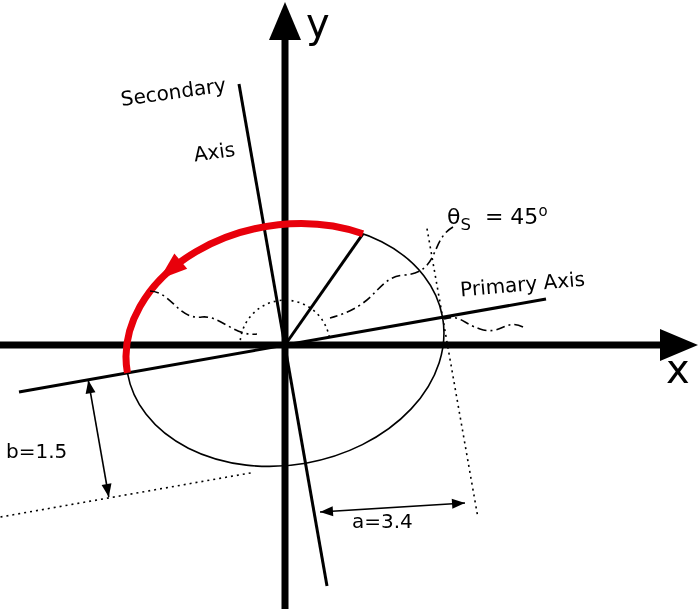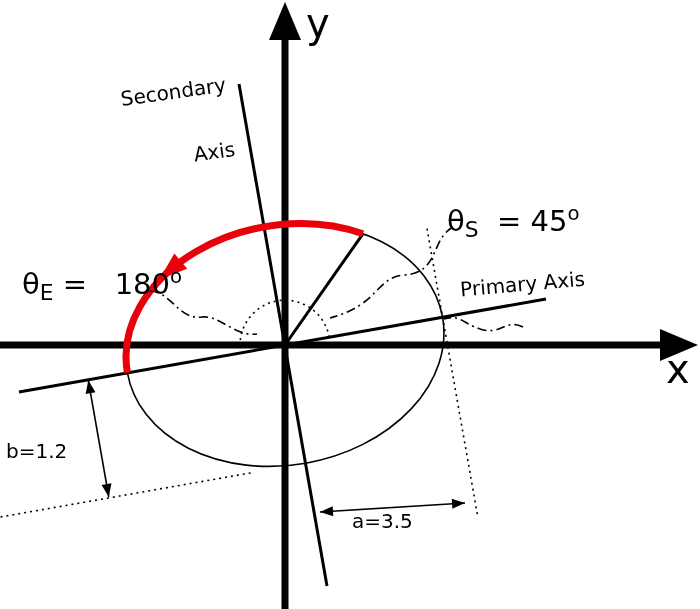--- a/index.html
+++ b/index.html
@@ -4,21 +4,21 @@
 <style>
   html,body{margin:0;padding:0;background:#fff;}
   .canvas{
     position:relative;width:700px;height:609px;background:#ffffff;
     font-family:"DejaVu Sans","Liberation Sans",sans-serif;overflow:hidden;
   }
   .canvas svg{position:absolute;left:0;top:0;}
   .lbl{position:absolute;color:#000;white-space:pre;line-height:1.08;}
   .axis-lbl{font-size:40px;}
   .name-lbl{font-size:20px;}
-  .theta-lbl{font-size:29px;}
+  .theta-lbl{font-size:22px;}
   .lbl sub{font-size:0.75em;}
   .lbl sup{font-size:0.68em;}
 </style>
 </head>
 <body>
 
 <div class="canvas">
 
   <svg width="700" height="609" viewBox="0 0 700 609">
 
@@ -62,19 +62,18 @@
 
   <div class="lbl name-lbl" style="left:103px;top:40px;width:128px;text-align:right;transform:rotate(-8deg)">
     <div>Secondary</div>
     <div>Axis</div>
   </div>
 
   <div class="lbl name-lbl" style="left:460px;top:274px;transform:rotate(-5deg)">Primary Axis</div>
 
   <div class="lbl theta-lbl" style="left:447px;top:203px"><span>θ</span><sub>S</sub><span>  = 45</span><sup>o</sup></div>
 
-  <div class="lbl theta-lbl" style="left:22px;top:266px"><span>θ</span><sub>E</sub><span> =   180</span><sup>o</sup></div>
 
 
-  <div class="lbl name-lbl" style="left:6px;top:441px">b=1.2</div>
-  <div class="lbl name-lbl" style="left:352px;top:511px">a=3.5</div>
+  <div class="lbl name-lbl" style="left:6px;top:441px">b=1.5</div>
+  <div class="lbl name-lbl" style="left:352px;top:511px">a=3.4</div>
 
 </div>
 
 </body></html>

